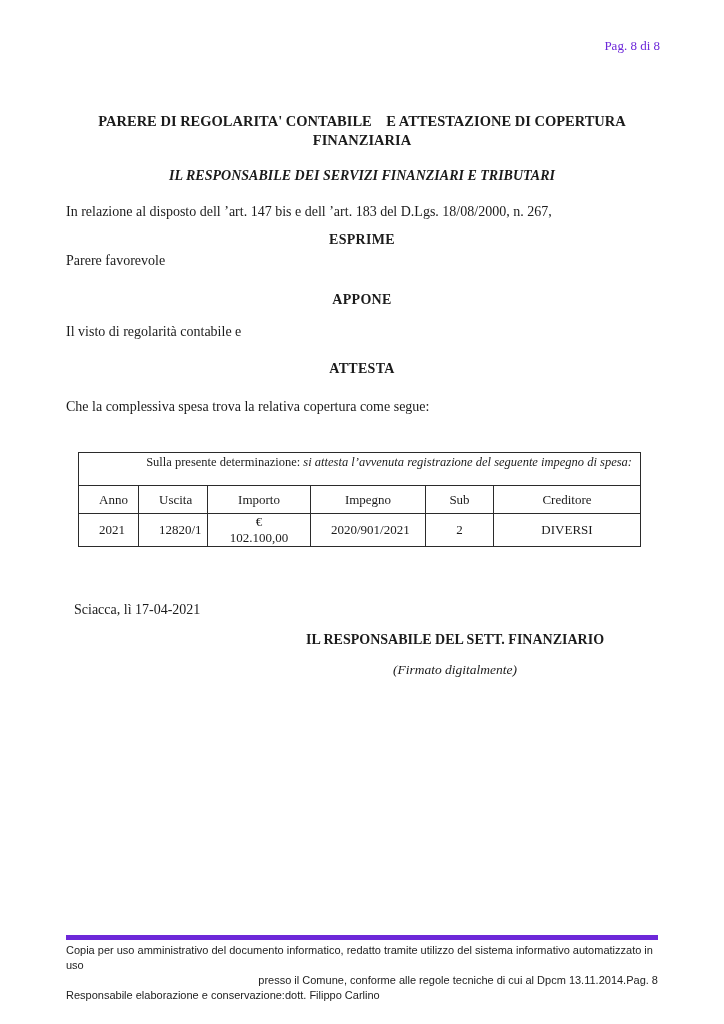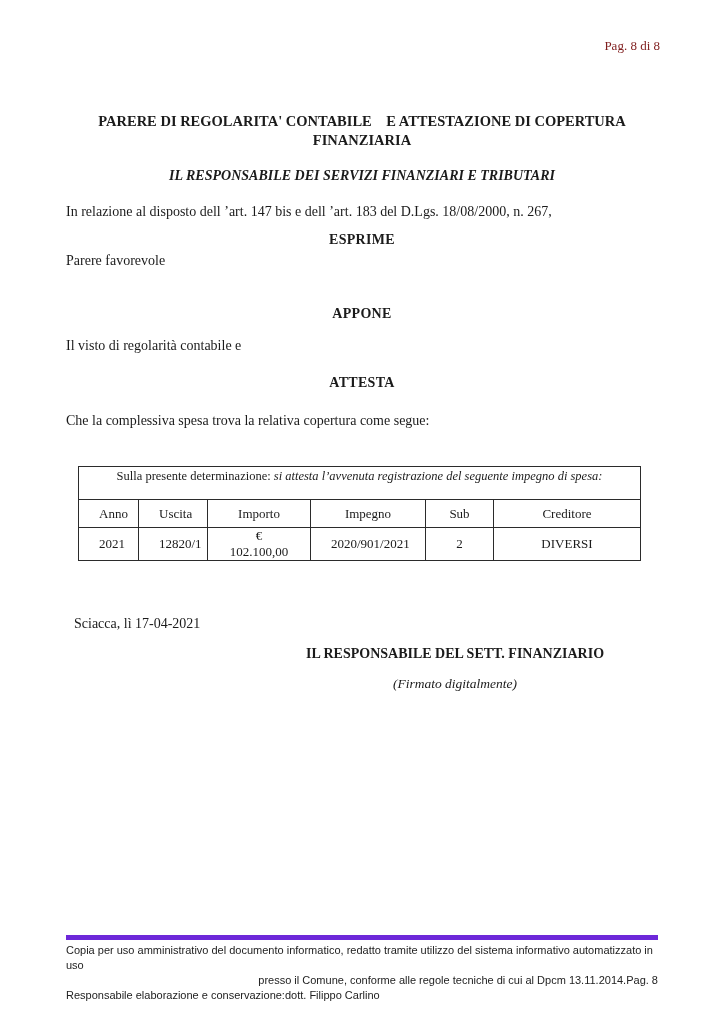--- a/index.html
+++ b/index.html
@@ -15,21 +15,21 @@
     color: #1b1b1b;
     font-family: "Liberation Serif", "DejaVu Serif", serif;
     font-size: 14px;
     overflow: hidden;
   }
   .page-header {
     position: absolute;
     top: 38px;
     right: 64px;
     font-size: 13px;
-    color: #7f1d1d;
+    color: #6d28d9;
   }
   .content {
     position: absolute;
     top: 112px;
     left: 66px;
     right: 66px;
   }
   .line { line-height: 19px; }
   .doc-title {
     font-weight: bold;
@@ -45,21 +45,21 @@
     margin-top: 16px;
   }
   .intro { margin-top: 17px; }
   .section-heading {
     font-weight: bold;
     text-align: center;
     letter-spacing: 0.3px;
   }
   .h-esprime { margin-top: 9px; }
   .t-parere  { margin-top: 2px; }
-  .h-appone  { margin-top: 34px; }
+  .h-appone  { margin-top: 20px; }
   .t-visto   { margin-top: 13px; }
   .h-attesta { margin-top: 18px; }
   .t-spesa   { margin-top: 19px; }
 
   table.impegno {
     margin-top: 36px;
     margin-left: 12px;
     border-collapse: collapse;
     width: 562px;
     table-layout: fixed;
@@ -67,21 +67,21 @@
   table.impegno td, table.impegno th {
     border: 1px solid #2b2b2b;
     font-weight: normal;
     font-size: 13px;
     text-align: center;
     vertical-align: middle;
     padding: 0 20px;
     overflow: hidden;
   }
   table.impegno .caption-cell {
-    text-align: center;
+    text-align: right;
     padding: 2px 8px 6px 8px;
     height: 24px;
     font-size: 12.5px;
     vertical-align: top;
   }
   table.impegno .caption-italic { font-style: italic; }
   table.impegno .head-row td { height: 27px; }
   table.impegno .data-row td { height: 31px; }
   .cell-bold { font-weight: bold; }
 

